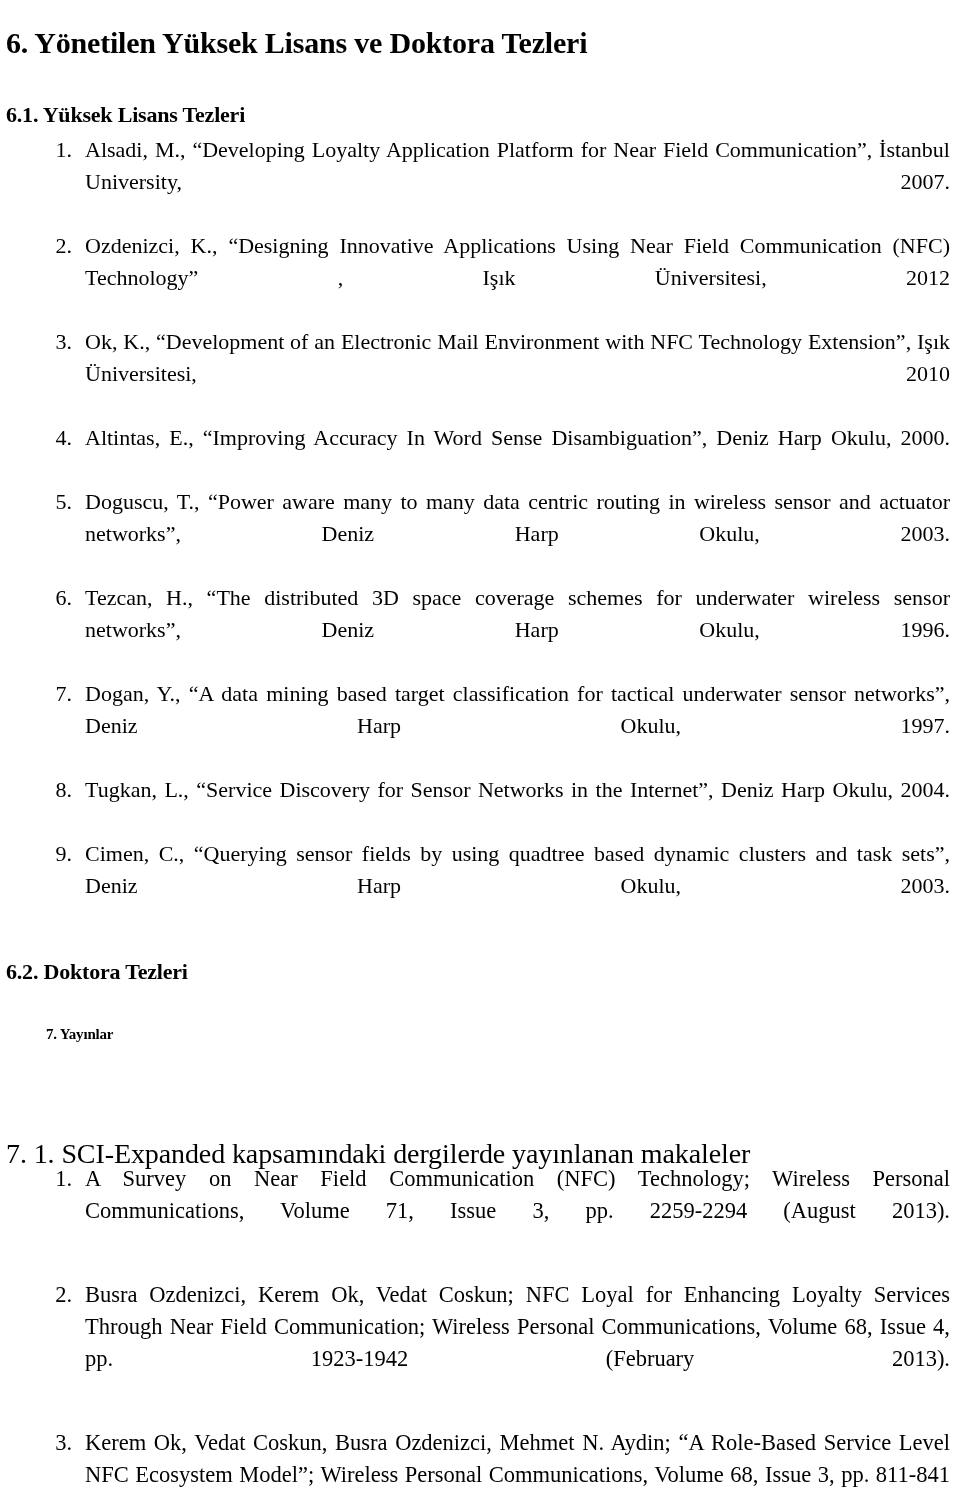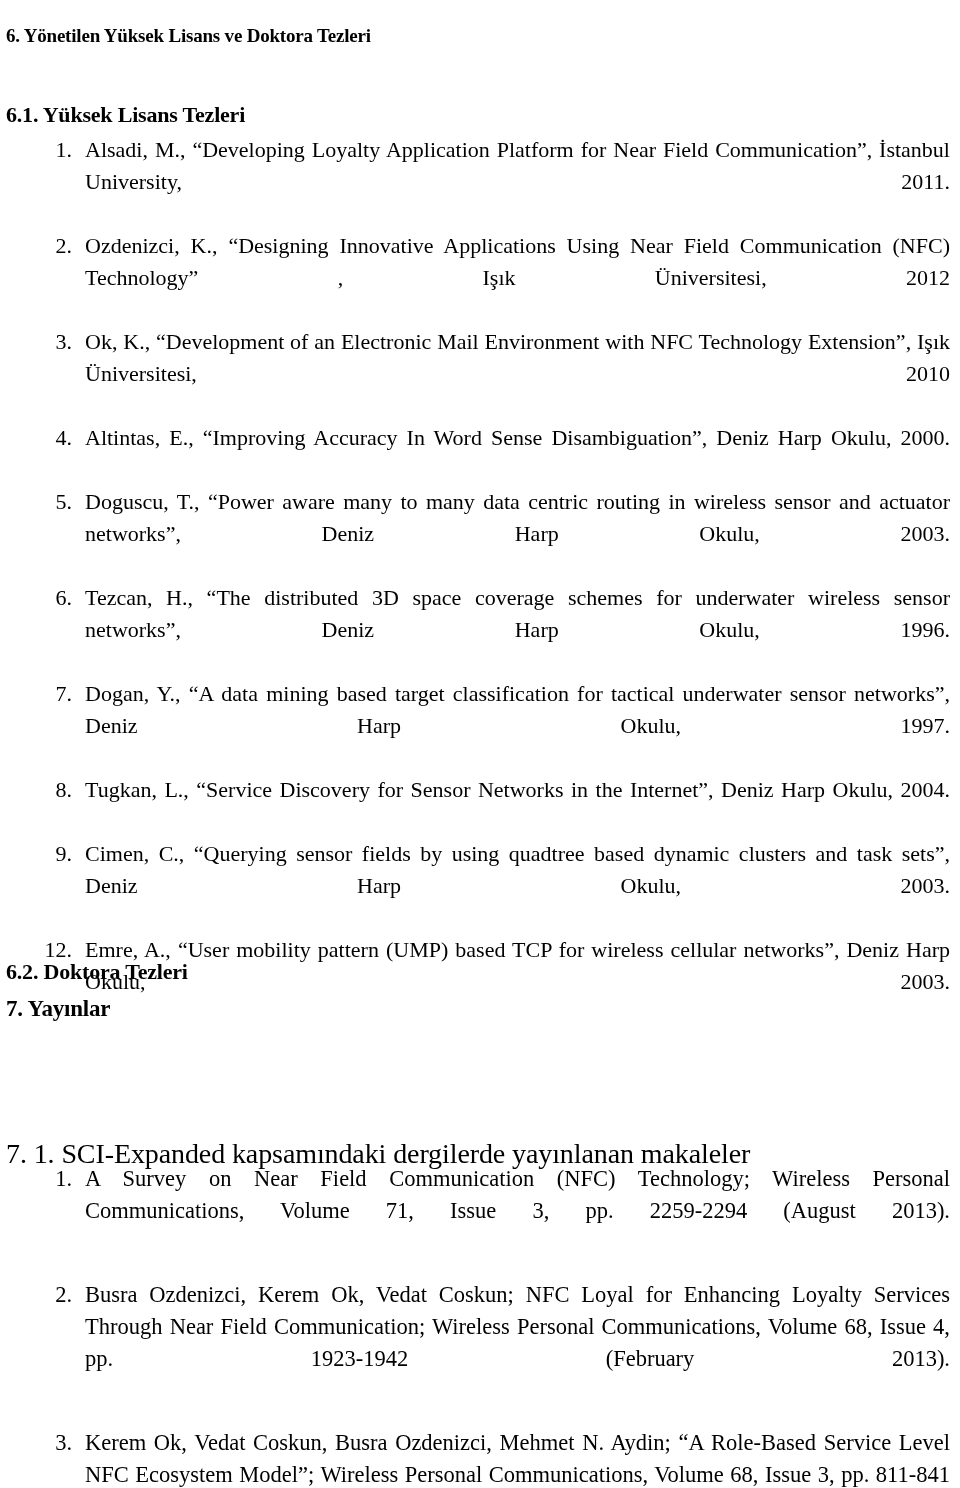--- a/index.html
+++ b/index.html
@@ -45,24 +45,24 @@
   .h-sub2 {
     position: absolute;
     left: 6px;
     font-weight: normal;
     font-size: 28px;
     line-height: 27px;
     letter-spacing: -0.1px;
     white-space: nowrap;
   }
 
-  #heading-6    { top: 8px;    font-size: 19px; }
+  #heading-6    { top: 8px;    font-size: 30px; }
   #heading-6-1  { top: 83px; }
   #heading-6-2  { top: 940px; }
-  #heading-7    { top: 976px; font-size: 23px; }
+  #heading-7    { top: 1008px; font-size: 15px; margin-left: 40px; }
   #heading-7-1  { top: 1112px; }
 
   
   .ref-list {
     position: absolute;
     left: 0;
     width: 960px;
     margin: 0;
     padding: 0;
     list-style: none;
@@ -124,21 +124,21 @@
 
 <div class="page">
 
   <h1 class="h-main" id="heading-6">6. Yönetilen Yüksek Lisans ve Doktora Tezleri</h1>
 
   <h2 class="h-sub" id="heading-6-1">6.1. Yüksek Lisans Tezleri</h2>
 
   <ol class="ref-list" id="thesis-list">
       <li>
         <span class="num">1.</span>
-        <span class="body">Alsadi, M., “Developing Loyalty Application Platform for Near Field Communication”, İstanbul University, 2011.</span>
+        <span class="body">Alsadi, M., “Developing Loyalty Application Platform for Near Field Communication”, İstanbul University, 2007.</span>
       </li>
       <li>
         <span class="num">2.</span>
         <span class="body">Ozdenizci, K., “Designing Innovative Applications Using Near Field Communication (NFC) Technology” , Işık Üniversitesi, 2012</span>
       </li>
       <li>
         <span class="num">3.</span>
         <span class="body">Ok, K., “Development of an Electronic Mail Environment with NFC Technology Extension”, Işık Üniversitesi, 2010</span>
       </li>
       <li>
@@ -158,24 +158,20 @@
         <span class="body">Dogan, Y., “A data mining based target classification for tactical underwater sensor networks”, Deniz Harp Okulu, 1997.</span>
       </li>
       <li>
         <span class="num">8.</span>
         <span class="body">Tugkan, L., “Service Discovery for Sensor Networks in the Internet”, Deniz Harp Okulu, 2004.</span>
       </li>
       <li>
         <span class="num">9.</span>
         <span class="body">Cimen, C., “Querying sensor fields by using quadtree based dynamic clusters and task sets”, Deniz Harp Okulu, 2003.</span>
       </li>
-      <li>
-        <span class="num">12.</span>
-        <span class="body">Emre, A., “User mobility pattern (UMP) based TCP for wireless cellular networks”, Deniz Harp Okulu, 2003.</span>
-      </li>
     </ol>
 
   <h2 class="h-sub" id="heading-6-2">6.2. Doktora Tezleri</h2>
 
   <h2 class="h-sub" id="heading-7">7. Yayınlar</h2>
 
   <h3 class="h-sub2" id="heading-7-1">7. 1.  SCI-Expanded kapsamındaki dergilerde yayınlanan makaleler</h3>
 
   <ol class="ref-list" id="publication-list">
       <li>

